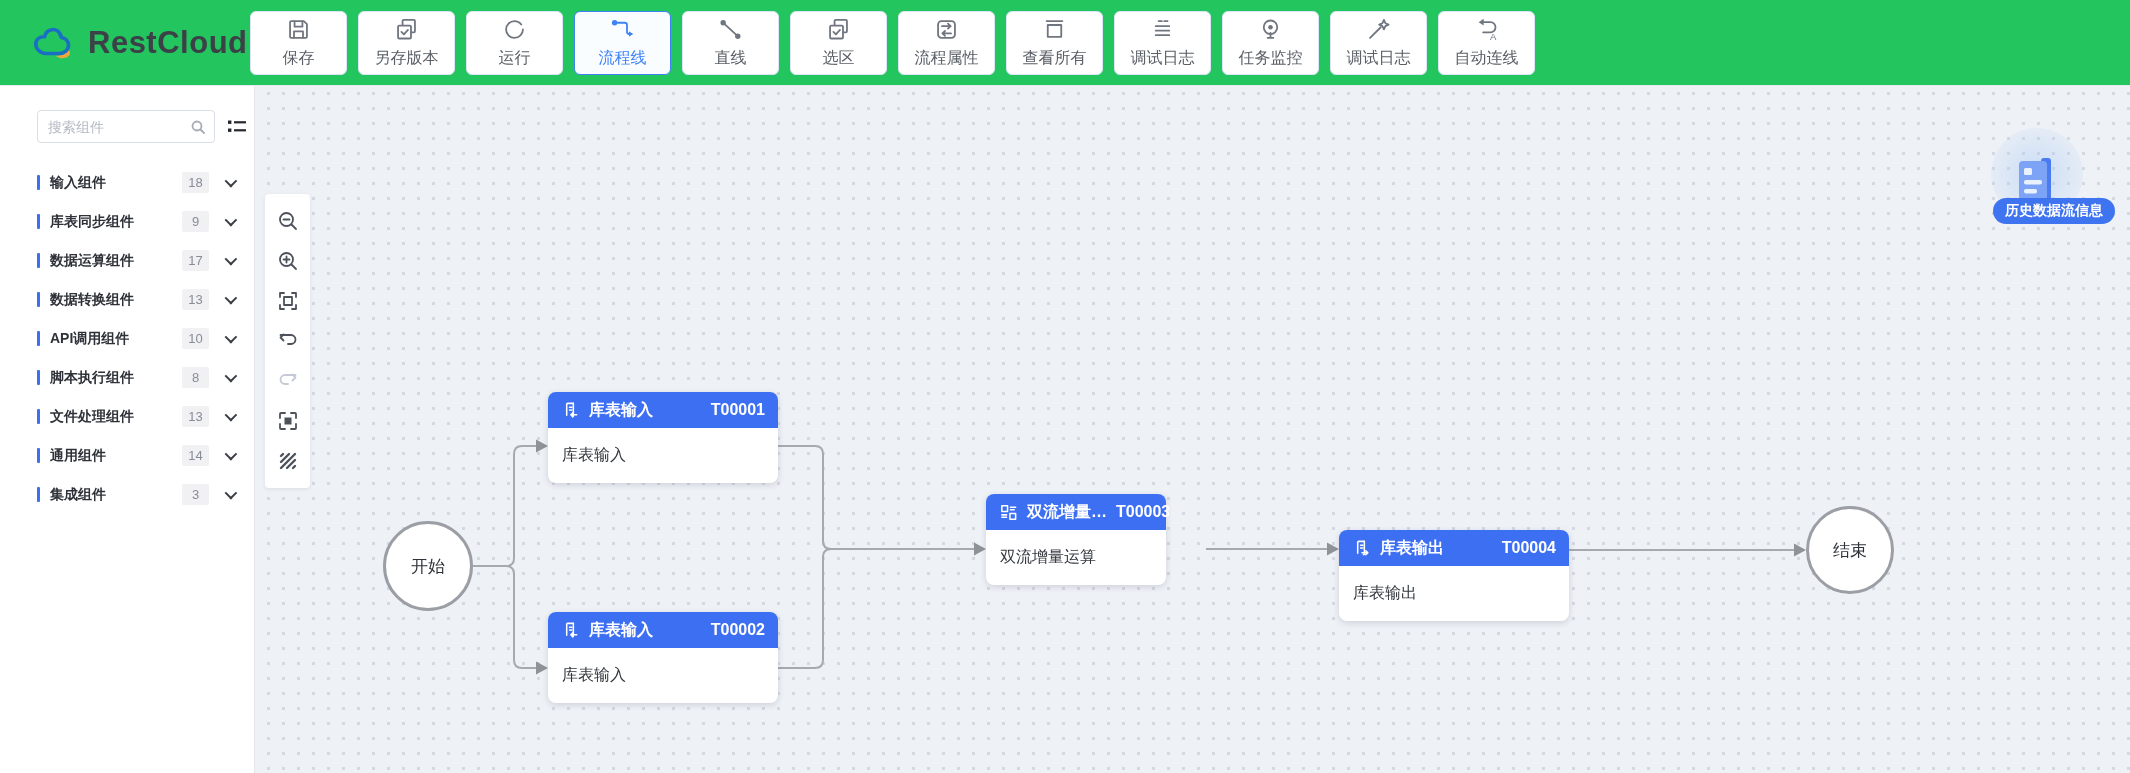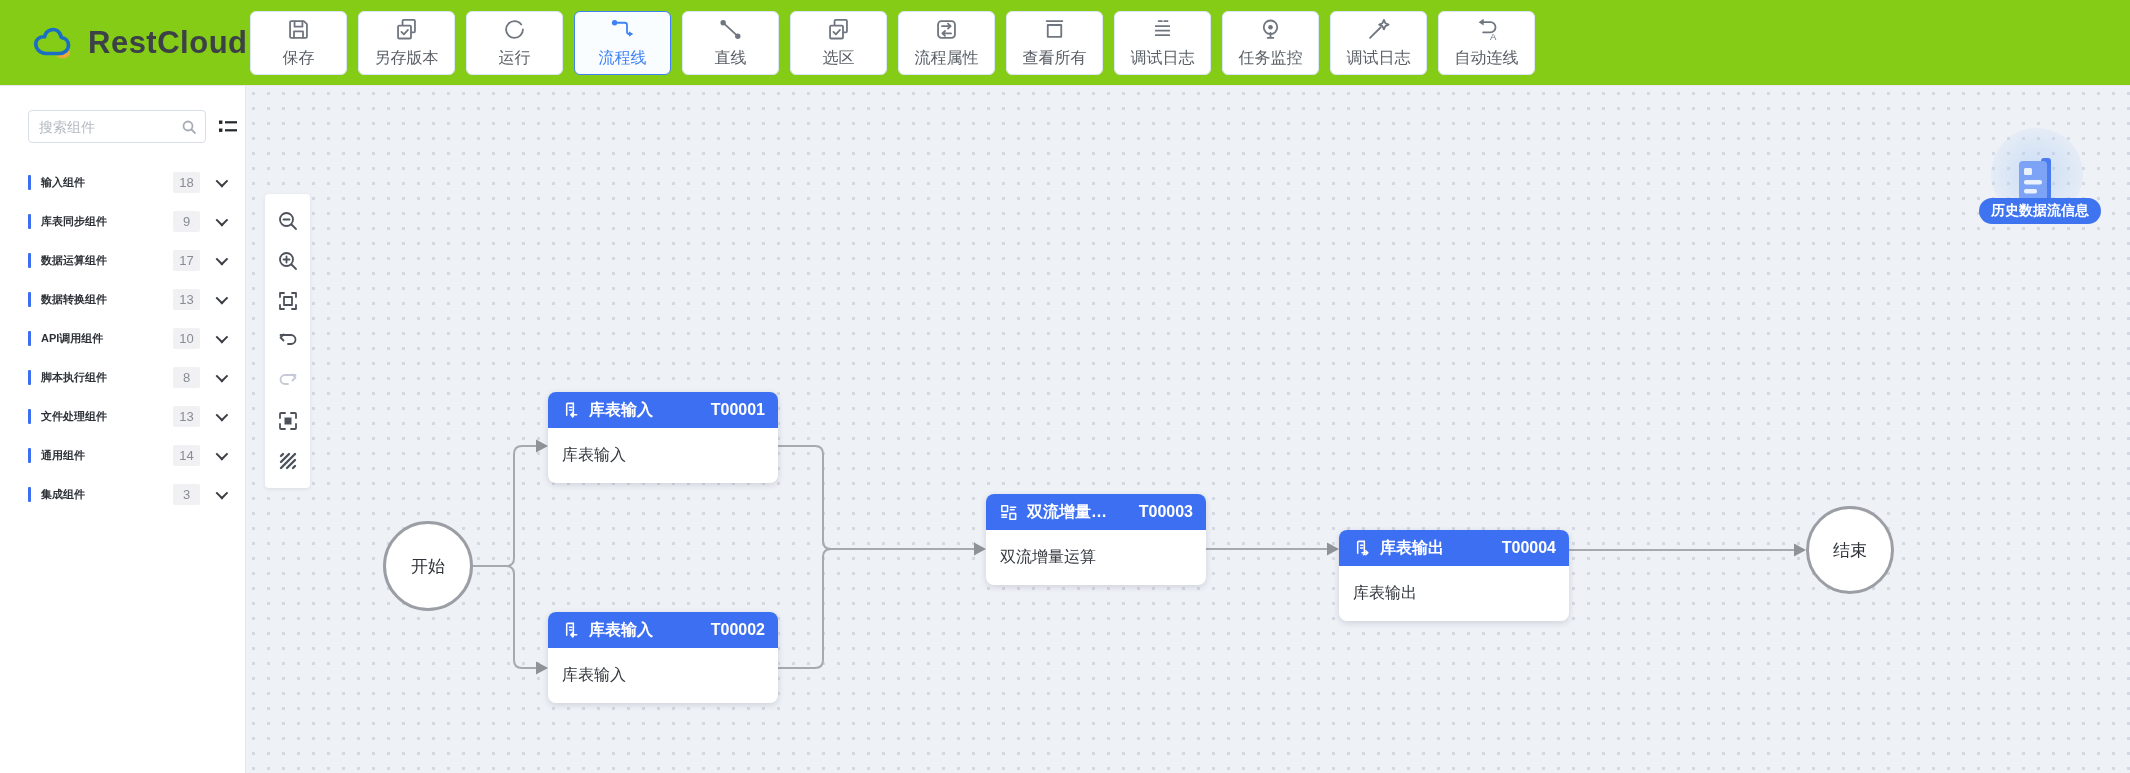--- a/index.html
+++ b/index.html
@@ -2,42 +2,42 @@
 <html><head>
 <meta charset="utf-8">
 <style>
   * { box-sizing: border-box; margin: 0; padding: 0; }
   html, body { width: 2130px; height: 773px; overflow: hidden; }
   body { font-family: "Liberation Sans", "DejaVu Sans", sans-serif; background: #fff; position: relative; }
 
   
   .topbar {
     position: absolute; left: 0; top: 0; width: 2130px; height: 86px;
-    background: #84cc16; border-bottom: 1px solid #e7e9ef; z-index: 30;
+    background: #22c55e; border-bottom: 1px solid #e7e9ef; z-index: 30;
     display: flex; align-items: center;
   }
   .logo { display: flex; align-items: center; gap: 12px; padding-left: 26px; width: 250px; flex: 0 0 auto; }
   .logo-text { font-size: 31px; font-weight: bold; color: #3c4147; letter-spacing: 0.5px; }
   .toolbar { display: flex; gap: 11px; align-items: center; }
   .tbtn {
     width: 97px; height: 64px; background: #fff; border: 1px solid #dbe5f7;
     border-radius: 6px; display: flex; flex-direction: column; align-items: center;
     justify-content: center; gap: 5px; cursor: pointer;
   }
   .tbtn .tlabel { font-size: 16px; color: #5b6067; }
   .tbtn svg { width: 27px; height: 27px; stroke: #70767f; fill: none; stroke-width: 1.6; stroke-linecap: round; stroke-linejoin: round; }
   .tbtn svg .fillg { fill: #70767f; stroke: none; }
   .tbtn.active { border: 1px solid #3f82f6; background: #fafdff; }
   .tbtn.active .tlabel { color: #3f82f6; }
   .tbtn.active svg { stroke: #3f82f6; }
   .tbtn.active svg .fillg { fill: #3f82f6; }
 
   
   .sidebar {
-    position: absolute; left: 0; top: 86px; width: 246px; height: 687px;
+    position: absolute; left: 9px; top: 86px; width: 246px; height: 687px;
     background: #fff; border-right: 1px solid #e4e6ec; z-index: 20;
   }
   .search-row { display: flex; align-items: center; gap: 10px; padding: 24px 16px 10px 28px; }
   .search-box {
     flex: 0 0 178px; height: 33px; border: 1px solid #d9dde4; border-radius: 4px;
     display: flex; align-items: center; padding: 0 8px 0 10px; background: #fff;
   }
   .search-box input {
     border: none; outline: none; flex: 1; font-size: 14px; color: #333; width: 120px;
     font-family: "Liberation Sans", sans-serif;
@@ -45,21 +45,21 @@
   .search-box input::placeholder { color: #b4b9c2; }
   .search-box svg { width: 16px; height: 16px; stroke: #a7acb5; fill: none; stroke-width: 1.8; stroke-linecap: round; }
   .list-toggle { cursor: pointer; display: flex; align-items: center; }
   .list-toggle svg { width: 24px; height: 24px; }
   .cat-list { padding-top: 10px; }
   .cat-row {
     height: 39px; display: flex; align-items: center; padding: 0 20px 0 28px;
     cursor: pointer; position: relative;
   }
   .cat-bar { width: 3px; height: 15px; background: #3d6ff2; border-radius: 1px; margin-right: 10px; flex: 0 0 auto; }
-  .cat-label { font-size: 11px; font-weight: bold; color: #2e3238; flex: 1 1 auto; }
+  .cat-label { font-size: 14px; font-weight: bold; color: #2e3238; flex: 1 1 auto; }
   .cat-count {
     background: #f1f1f4; color: #878c96; font-size: 13px; min-width: 27px; height: 21px;
     display: flex; align-items: center; justify-content: center; border-radius: 2px;
     margin-right: 16px; padding: 0 4px;
   }
   .chev { width: 9px; height: 9px; border-right: 2px solid #3a3e44; border-bottom: 2px solid #3a3e44;
     transform: rotate(45deg) translateY(-2px); flex: 0 0 auto; }
 
   
   .canvas {
@@ -96,21 +96,21 @@
     position: absolute; border: 3px solid #9b9fa5; border-radius: 50%; background: #fff;
     display: flex; align-items: center; justify-content: center;
     font-size: 17px; color: #2f3339; cursor: pointer; z-index: 4;
   }
 
   .hist-badge { position: absolute; left: 1723px; top: 40px; width: 135px; height: 100px; cursor: pointer; z-index: 6; }
   .hist-glow { position: absolute; left: 22px; top: 2px; width: 92px; height: 92px; border-radius: 50%;
     background: radial-gradient(circle, rgba(173,205,245,0.55) 0%, rgba(173,205,245,0.15) 70%, transparent 75%); }
   .hist-icon { position: absolute; left: 44px; top: 30px; }
   .hist-pill {
-    position: absolute; left: 10px; top: 72px; background: #3f74f0; color: #fff;
+    position: absolute; left: 24px; top: 72px; background: #3f74f0; color: #fff;
     font-size: 14px; font-weight: bold; padding: 4px 12px; border-radius: 13px; white-space: nowrap;
   }
 </style>
 </head>
 <body>
 
 <div class="topbar">
   <div class="logo">
     <svg width="50" height="38" viewBox="0 0 50 38">
       <path d="M41 25c-2 5-7 7.5-11.5 6.5 3.2 3.4 9.8 3.9 13.1.6 2.3-2.3 2-5.3-1.6-7.1z" fill="#eda83c"></path>
@@ -382,21 +382,21 @@
           <path d="M13 2.5v13a1 1 0 0 1-1 1"></path>
         <path d="M9 6.5h2.5M9 9.5h2.5"></path>
         <path d="M11.5 14.5h-6M7.5 12.5l-2.2 2 2.2 2" transform="translate(5 0)"></path>
       </svg>
       <span class="node-title">库表输入</span>
       <span class="node-id">T00002</span>
     </div>
     <div class="node-body">库表输入</div>
   </div>
 
-  <div class="flow-node" style="left:740px; top:408px; width:220px;">
+  <div class="flow-node" style="left:740px; top:408px; width:180px;">
     <div class="node-header">
       <svg viewBox="0 0 20 20">
         <rect x="3" y="3" width="6" height="6"></rect>
         <rect x="11.5" y="11" width="6" height="6"></rect>
         <path d="M12 4.5h5.5M12 7h4"></path>
         <path d="M3 12.5h5M3 15h5"></path>
       </svg>
       <span class="node-title">双流增量…</span>
       <span class="node-id">T00003</span>
     </div>

